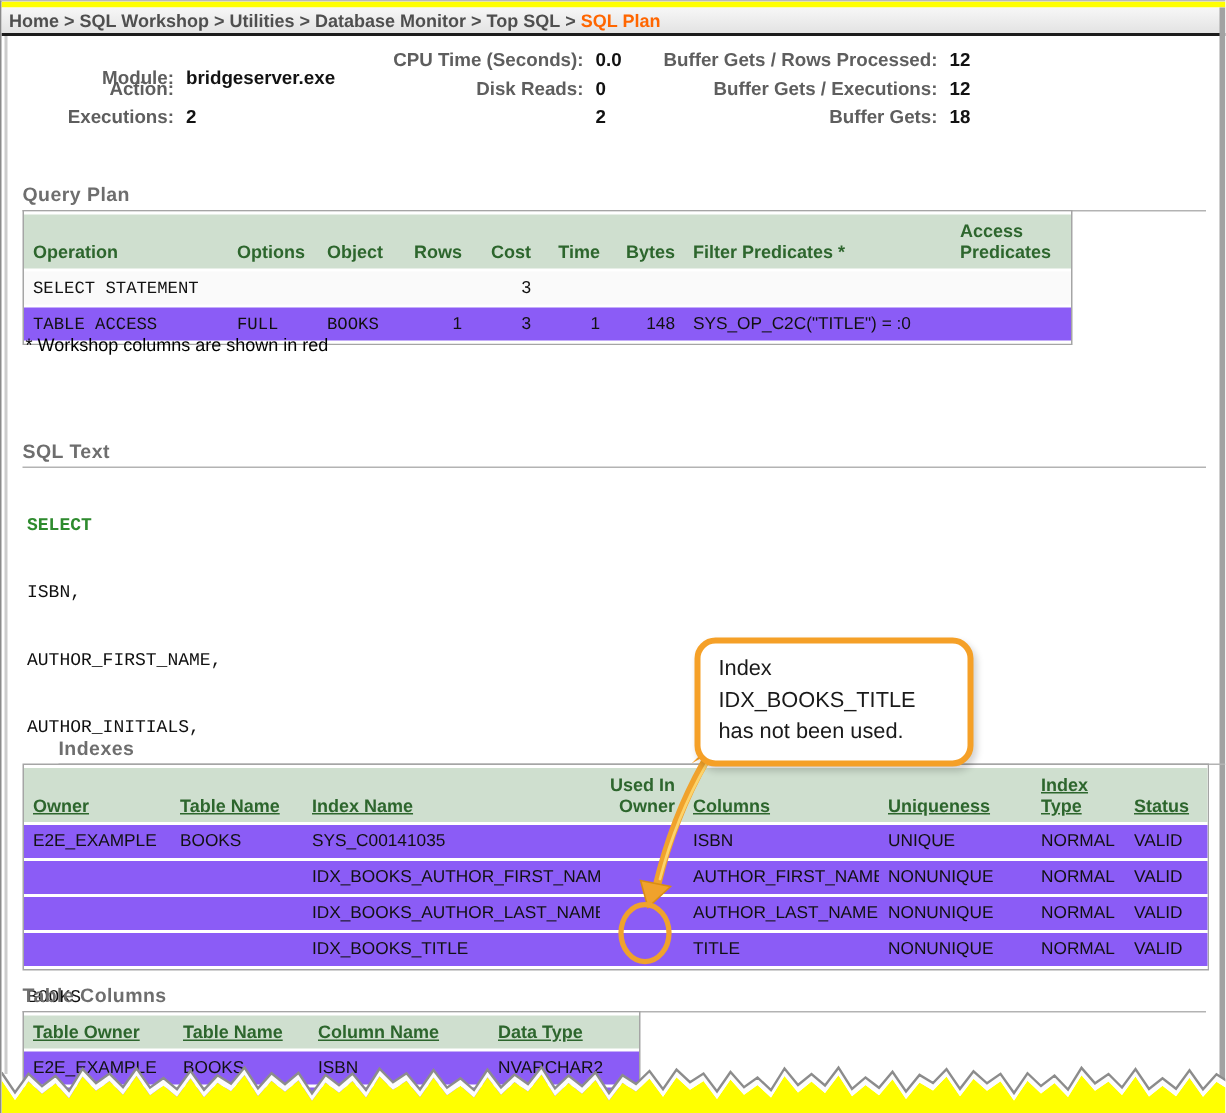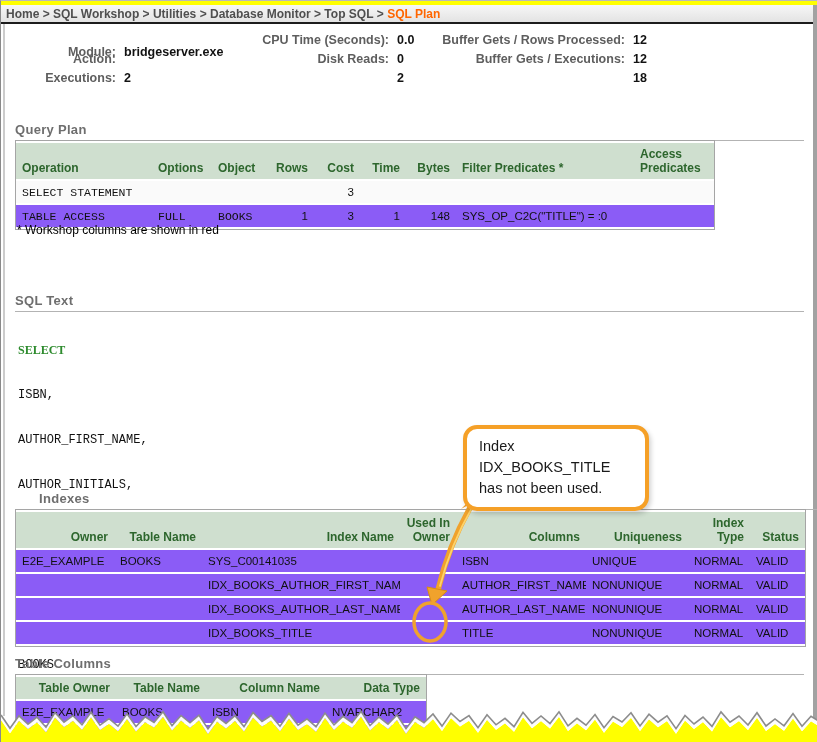--- a/index.html
+++ b/index.html
@@ -29,28 +29,28 @@
   .section-title{font-size:13px;font-weight:bold;color:#6e6e6e;letter-spacing:.3px;
                  border-bottom:1px solid #b3b3b3;padding-bottom:3px;}
   
   .rpt-wrap{border:1px solid #a5a5a5;background:#fff;display:inline-block;}
   table.rpt{border-collapse:separate;border-spacing:0 2px;table-layout:fixed;background:#fff;}
   table.rpt th{background:#cfdfcf;color:#2d662d;font-size:12px;font-weight:bold;
                vertical-align:bottom;padding:4px 6px;line-height:14px;}
   table.rpt td{background:#8b5cf6;font-size:11.5px;color:#111;padding:4px 6px;height:14px;
                overflow:hidden;white-space:nowrap;}
   table.rpt tr.lighter td{background:#fafafa;}
-  .th-left{text-align:left;} .th-right{text-align:right;} .th-center{text-align:right;}
+  .th-left{text-align:left;} .th-right{text-align:right;} .th-center{text-align:left;text-decoration:underline;}
   .td-right{text-align:right;} 
   .mono-cell{font-family:"Liberation Mono","DejaVu Sans Mono",monospace;font-size:12px;white-space:pre;}
   .footnote{font-size:12px;color:#000;}
   
   .sql-block{font-family:"Liberation Mono","DejaVu Sans Mono",monospace;font-size:12px;
              line-height:15px;color:#101010;white-space:pre;}
-  .sql-keyword{color:#2e8b2e;font-weight:bold;font-family:Liberation Serif, serif;}
+  .sql-keyword{color:#2e8b2e;font-weight:bold;}
   
   .callout{position:absolute;left:462px;top:424px;width:186px;box-sizing:border-box;
            background:#fff;border:4px solid #f5a027;border-radius:14px;
            padding:7px 12px 8px 12px;font-size:14.5px;line-height:21px;color:#1a1a1a;
            box-shadow:2px 3px 5px rgba(0,0,0,.18);z-index:7;}
   .overlay-svg{position:absolute;left:0;top:0;width:817px;height:742px;z-index:6;pointer-events:none;}
   .tear-svg{position:absolute;left:0;top:708px;width:817px;height:34px;z-index:5;pointer-events:none;}
   .abs{position:absolute;}
 </style>
 </head>
@@ -106,20 +106,21 @@
 
     <div class="sum-row" style="top:0;left:0;width:720px;">
       <span class="sum-label" style="left:400px;width:224px;">Buffer Gets / Rows Processed:</span>
       <span class="sum-value" style="left:632px;">12</span>
     </div>
     <div class="sum-row" style="top:19px;left:0;width:720px;">
       <span class="sum-label" style="left:400px;width:224px;">Buffer Gets / Executions:</span>
       <span class="sum-value" style="left:632px;">12</span>
     </div>
     <div class="sum-row" style="top:38px;left:0;width:720px;">
+      <span class="sum-label" style="left:400px;width:224px;">Buffer Gets:</span>
       <span class="sum-value" style="left:632px;">18</span>
     </div>
   </div>
 
   <div class="abs" style="left:14px;top:121px;width:789px;">
     <div class="section-title">Query Plan</div>
   </div>
   <div class="abs rpt-wrap" style="left:14px;top:139px;">
     <table class="rpt" style="width:698px;">
       <colgroup>

